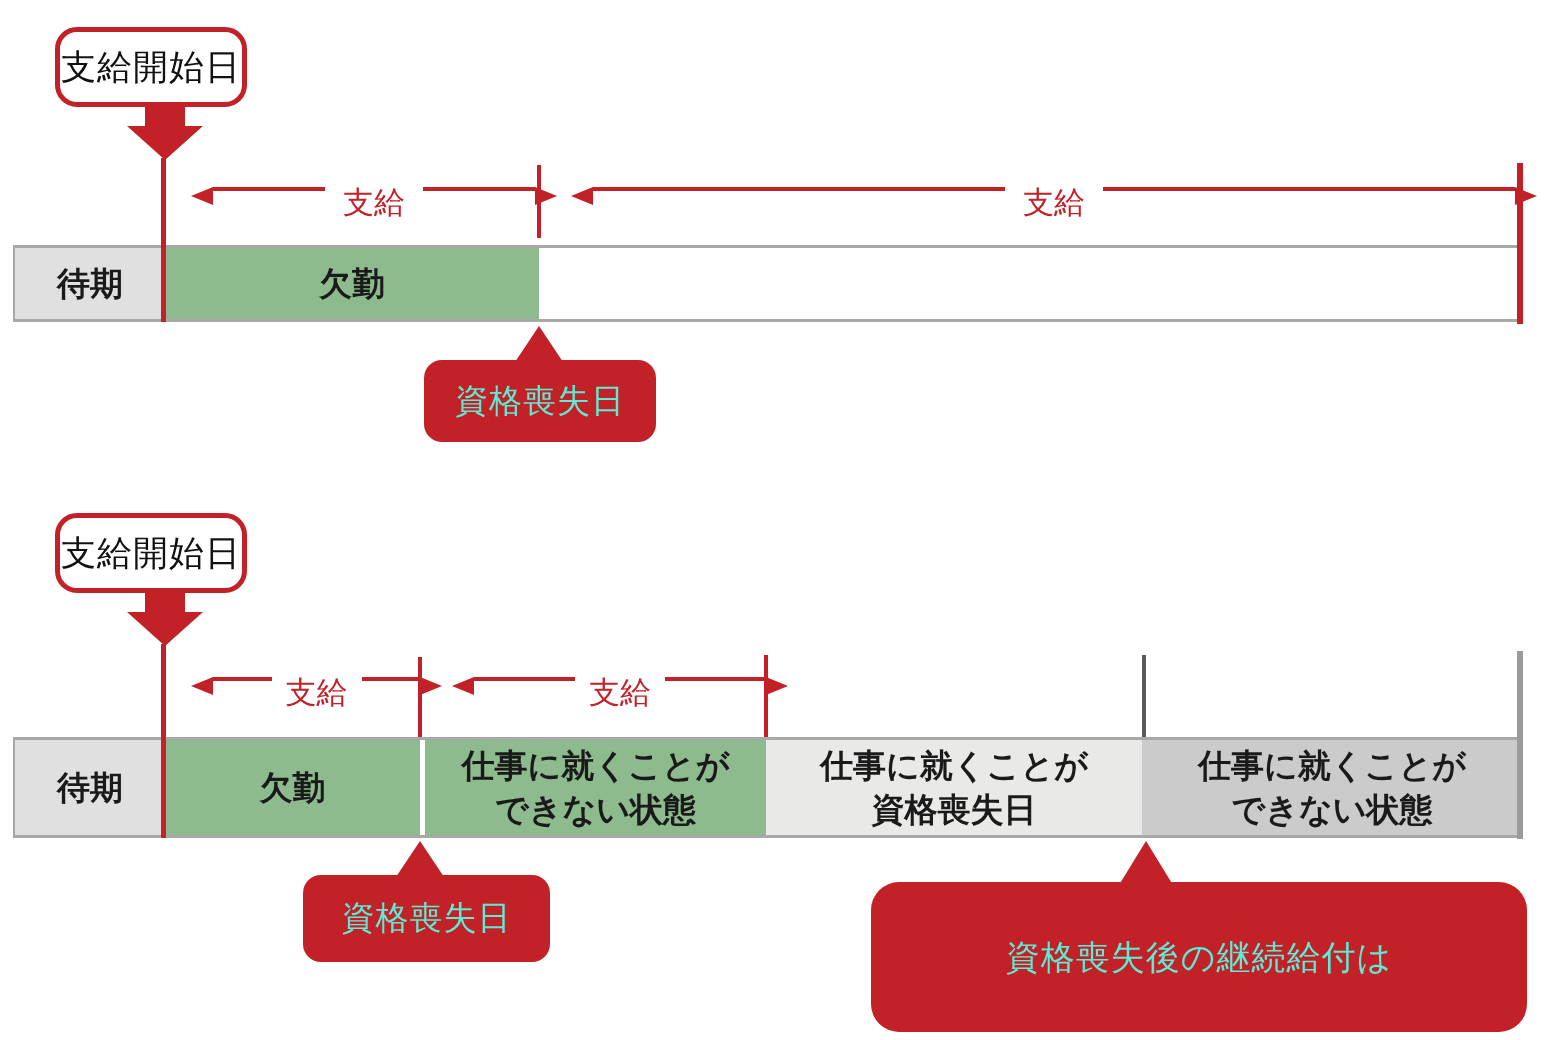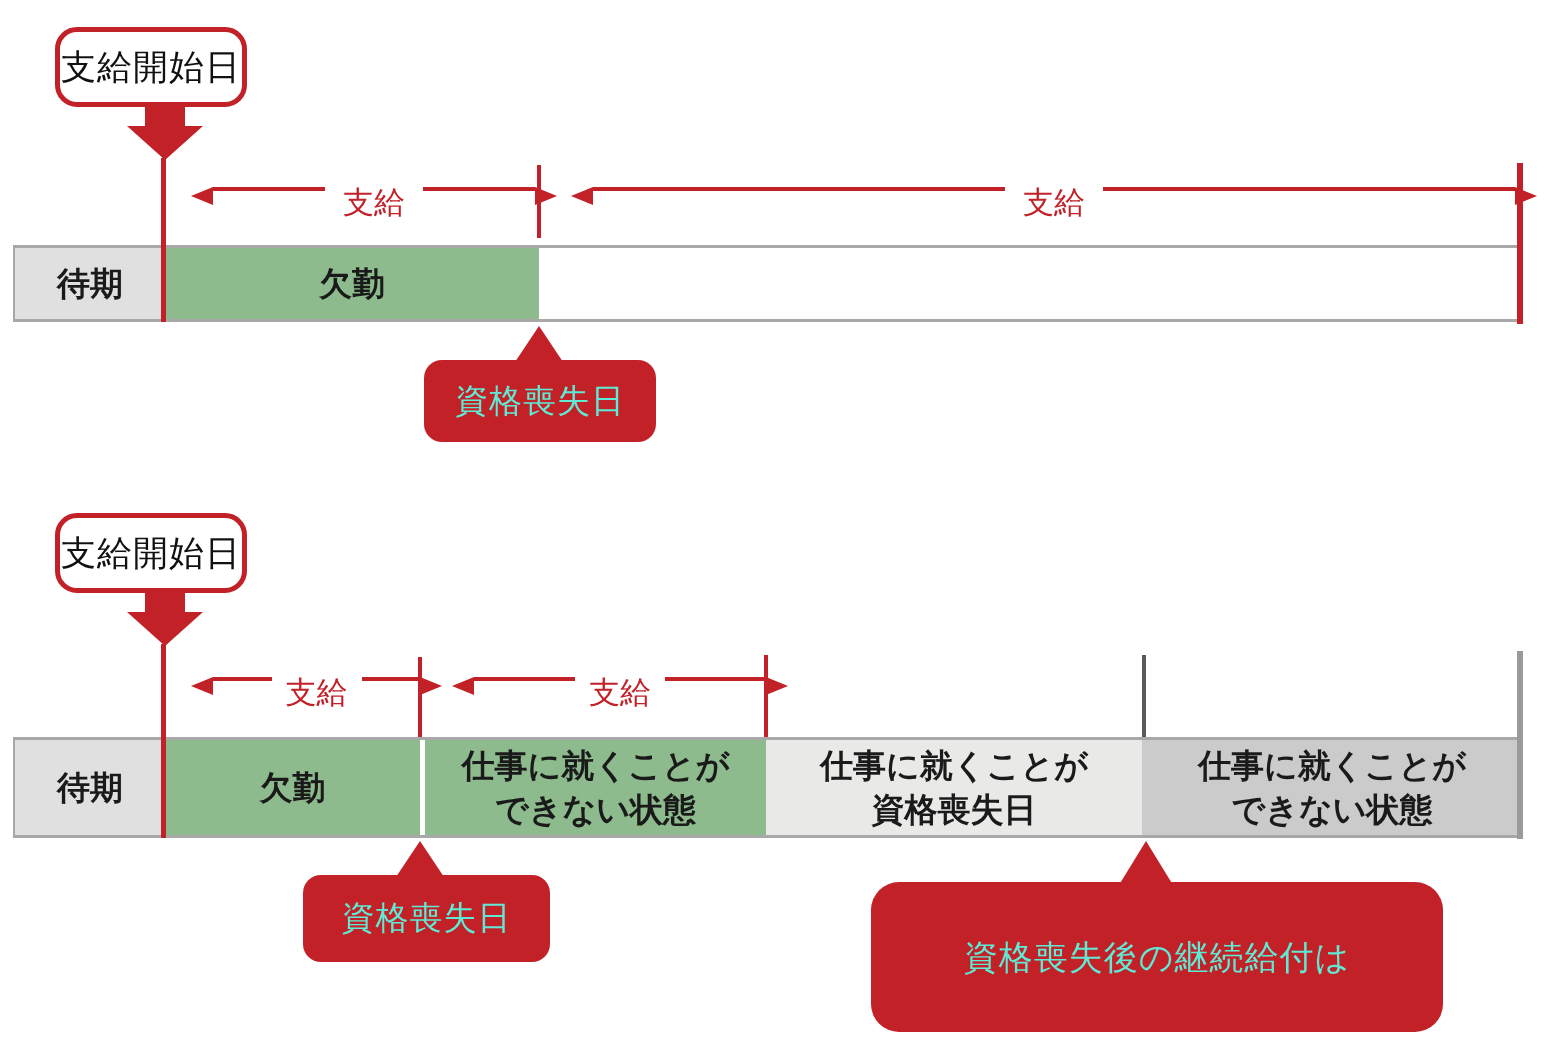--- a/index.html
+++ b/index.html
@@ -153,19 +153,19 @@
   </div>
   <div class="fat-stem" style="left:145px;top:592px;"></div>
   <div class="fat-head" style="left:127px;top:612px;"></div>
 
   <div class="tri" style="left:396px;top:841px;"></div>
   <div class="callout small" style="left:303px;top:875px;width:247px;height:87px;">
     <span>資格喪失日</span>
   </div>
 
   <div class="tri big" style="left:1119px;top:841px;"></div>
-  <div class="callout big" style="left:871px;top:882px;width:572px;height:150px;">
+  <div class="callout big" style="left:871px;top:882px;width:656px;height:150px;">
     <div class="note-lines">
       <span>資格喪失後の継続給付は</span><br>
     </div>
   </div>
 
 </div>
 
 </body></html>

